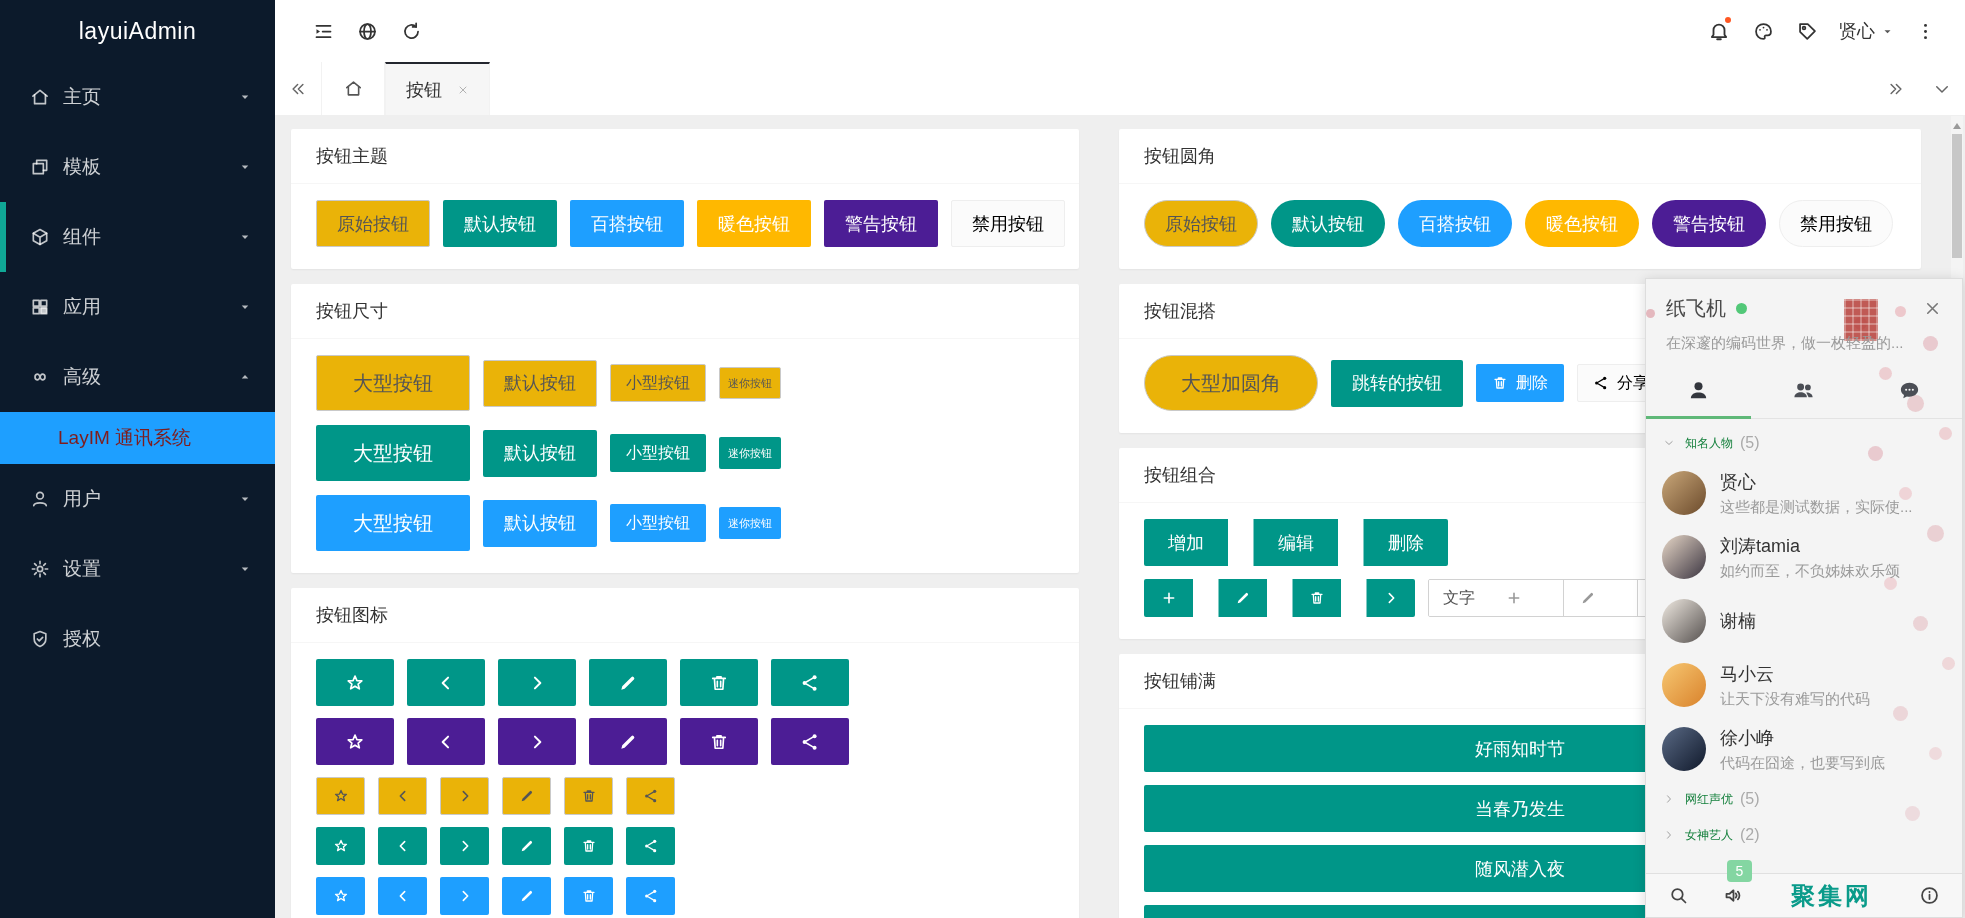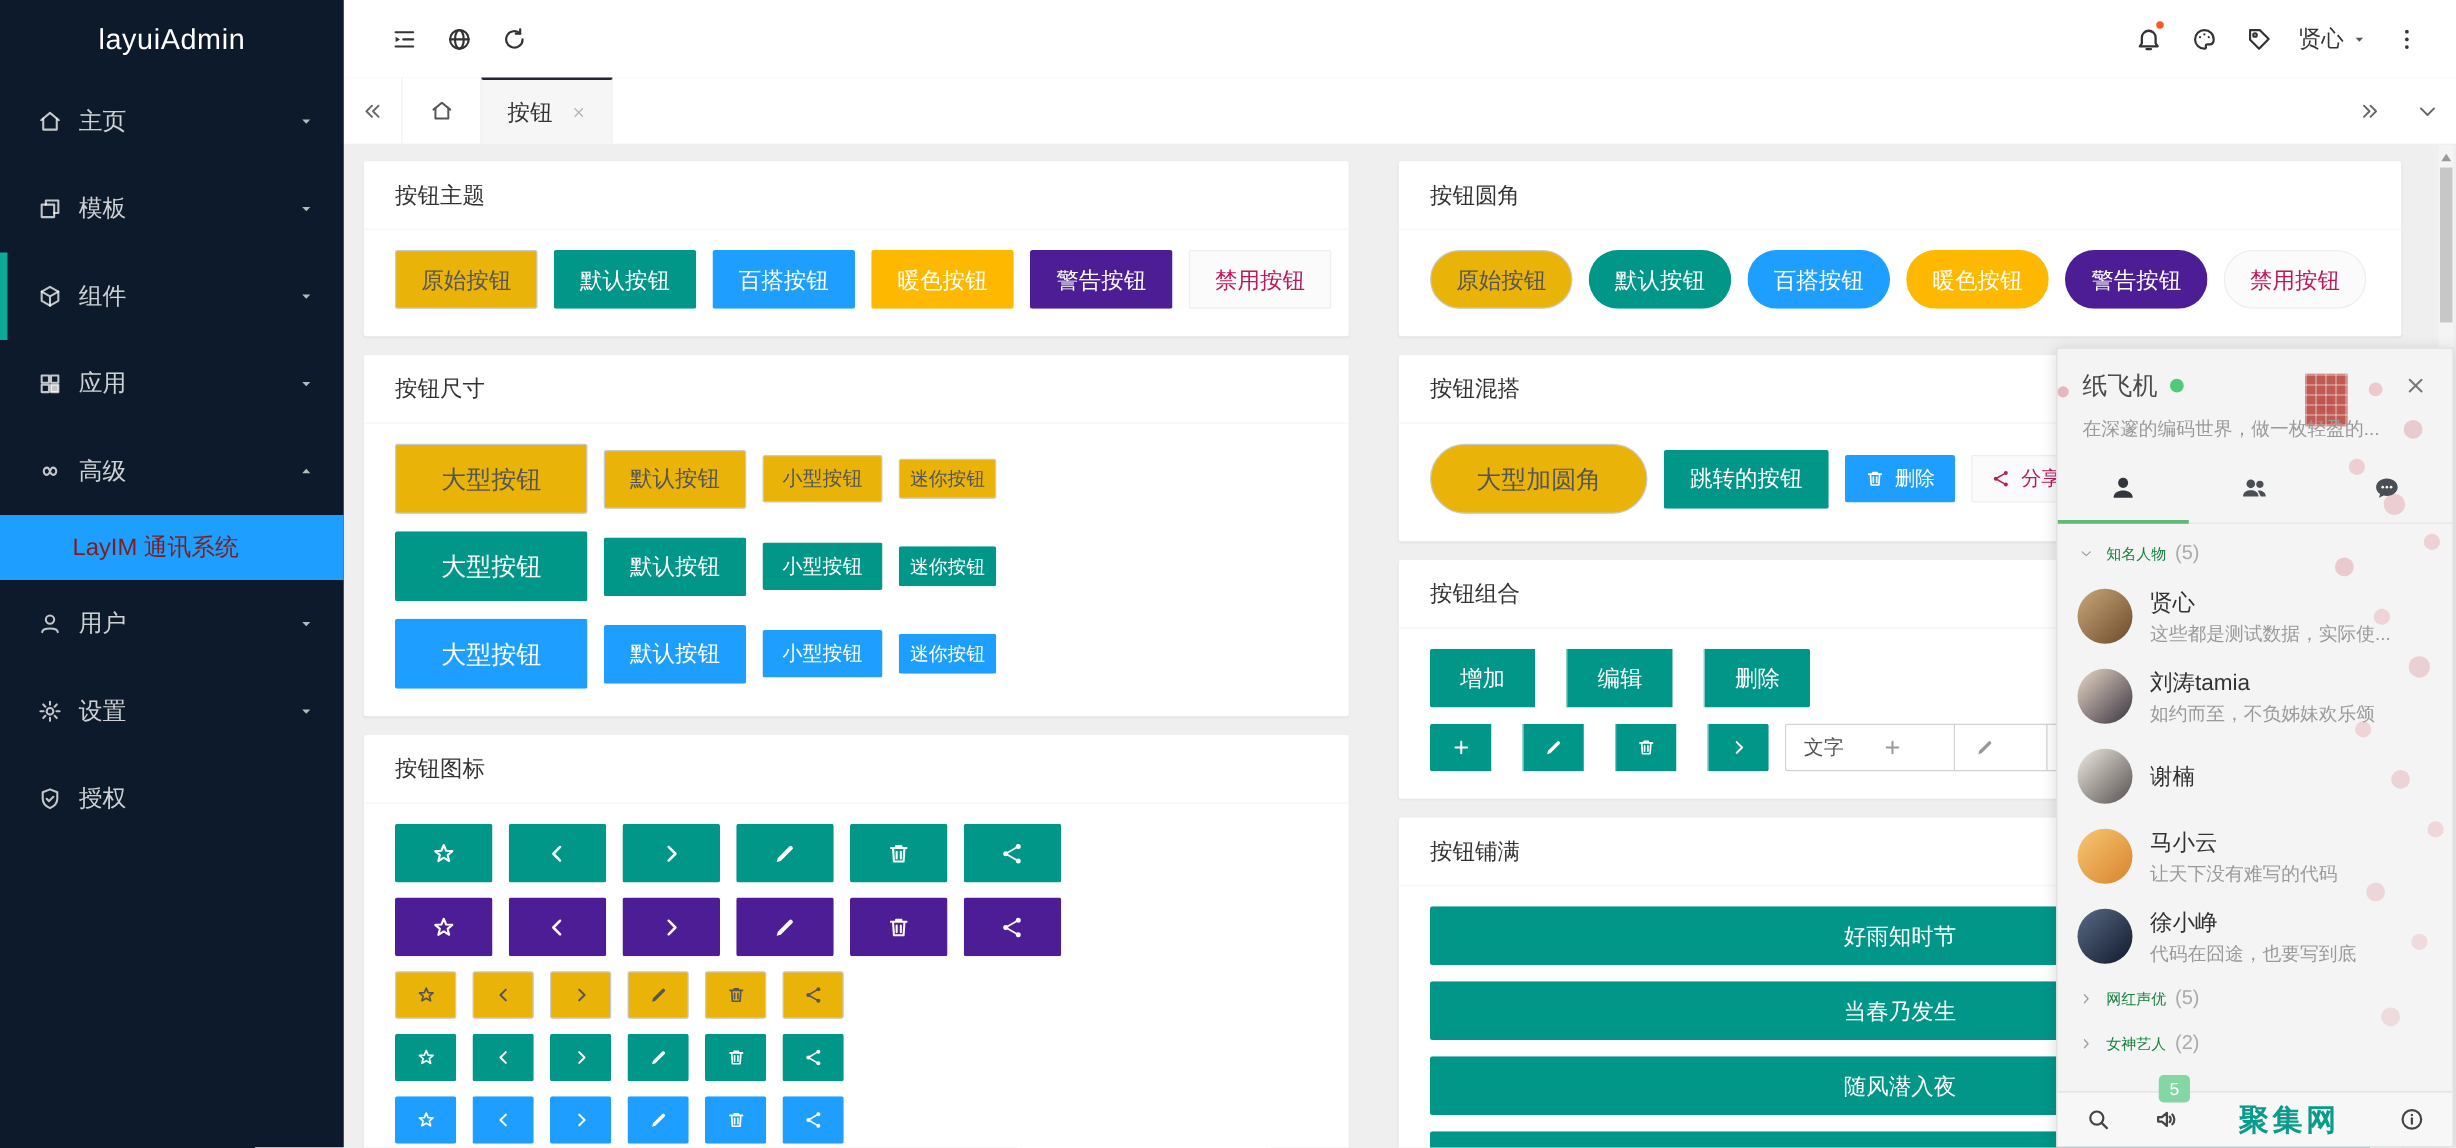--- a/index.html
+++ b/index.html
@@ -57,24 +57,24 @@
   
   .btn{ display:inline-flex; align-items:center; justify-content:center; gap:8px;
     height:47px; padding:0 20px; font-size:18px; color:#fff; background:#009688;
     border:1px solid transparent; border-radius:2px; cursor:pointer; white-space:nowrap;
     font-family:inherit; }
   .s-primary{ background:#eab308; border-color:#C9C9C9; color:#555; }
   .s-default{ background:#009688; }
   .s-normal{ background:#1E9FFF; }
   .s-warm{ background:#FFB800; }
   .s-danger{ background:#4c1d95; }
-  .s-disabled{ background:#FBFBFB; border-color:#eee; color:#be185d; cursor:not-allowed;font-family:Liberation Mono, monospace; }
+  .s-disabled{ background:#FBFBFB; border-color:#eee; color:#000000; cursor:not-allowed;font-family:Liberation Mono, monospace; }
   .z-lg{ height:56px; padding:0 36px; font-size:20px; }
   .z-sm{ height:38px; padding:0 15px; font-size:16px; }
-  .z-xs{ height:32px; padding:0 8px; font-size:15px; }
+  .z-xs{ height:32px; padding:0 8px; font-size:11px; }
   .radius{ border-radius:100px; }
   .btn [data-icon]{ font-size:20px; }
   .btn.z-sm [data-icon]{ font-size:16px; }
   .icon-btn{ width:78px; padding:0; }
   .icon-btn.z-sm{ width:49px; }
 
   .btn-group{ display:inline-flex; border-radius:2px; overflow:hidden; vertical-align:middle; }
   .btn-group .gb{ height:47px; padding:0 24px; display:inline-flex; align-items:center; justify-content:center;
     background:#009688; color:#fff; font-size:18px; border:none; cursor:pointer; font-family:inherit; }
   .btn-group .gb + .gb{ border-left:1px solid rgba(255,255,255,.5);margin-left:25px; }

